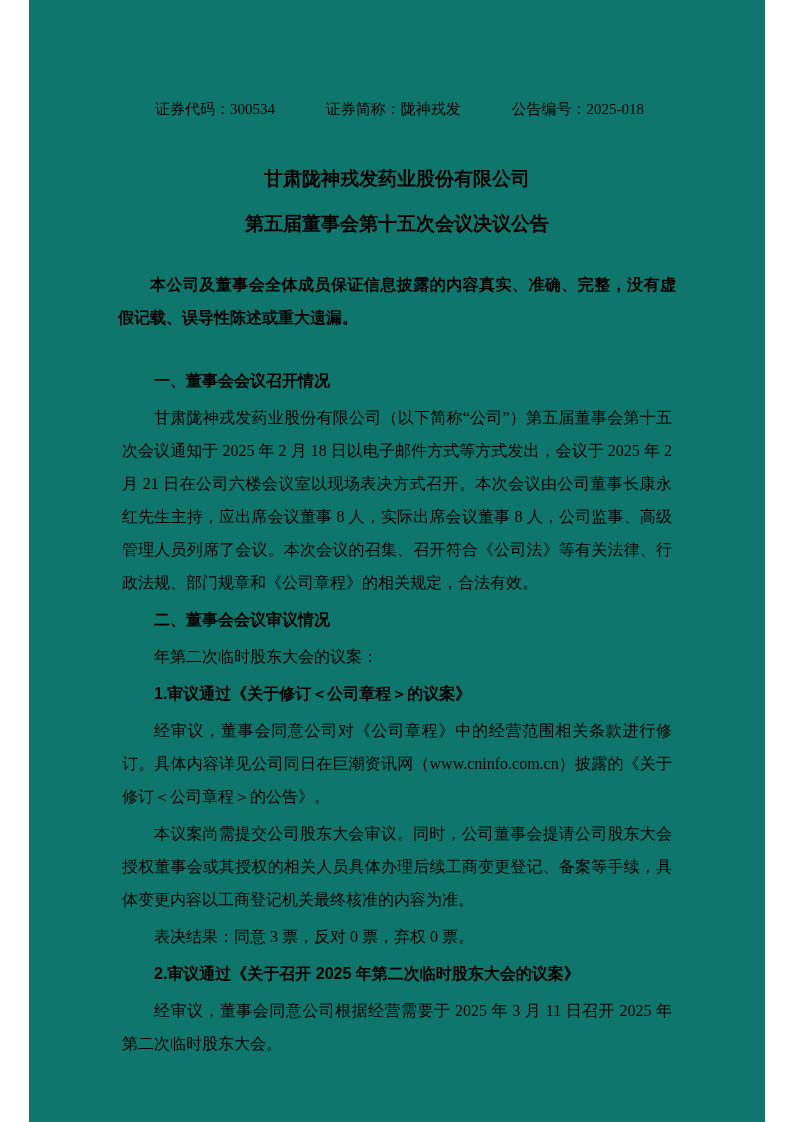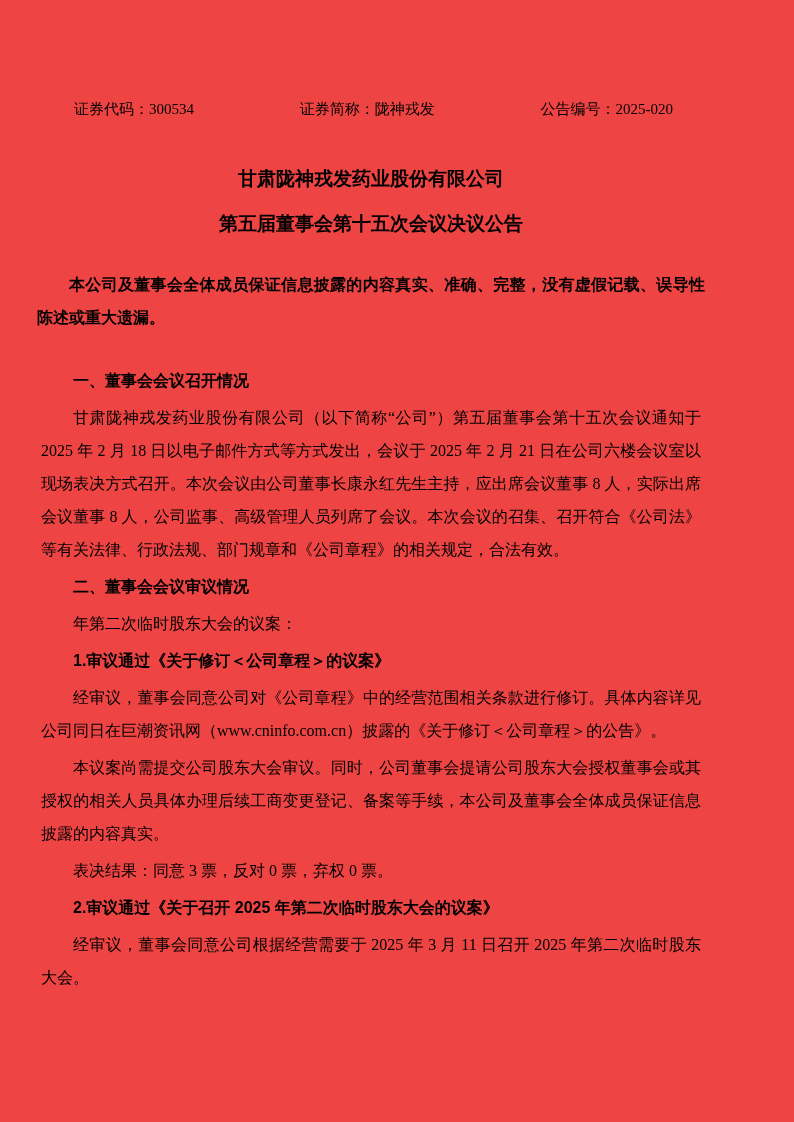--- a/index.html
+++ b/index.html
@@ -3,28 +3,28 @@
 <meta charset="utf-8">
 <style>
   * { box-sizing: border-box; }
   html, body {
     margin: 0;
     padding: 0;
     background: #ffffff;
   }
   .page {
     position: relative;
-    width: 794px;
+    width: 736px;
     height: 1122px;
     margin: 0 auto;
-    background: #ef4444;
+    background: #0f766e;
     color: #000000;
     font-family: "Liberation Serif", "DejaVu Serif", serif;
     font-size: 16px;
-    padding: 100px 89px 0 37px;
+    padding: 100px 89px 0 89px;
     overflow: hidden;
   }
   .header-row {
     display: flex;
     justify-content: space-between;
     padding: 0 32px 0 37px;
     font-size: 15px;
     line-height: 18px;
     white-space: nowrap;
   }
@@ -59,36 +59,36 @@
   }
 </style>
 </head>
 <body>
 
 <div class="page">
 
   <div class="header-row">
     <span>证券代码：300534</span>
     <span>证券简称：陇神戎发</span>
-    <span>公告编号：2025-020</span>
+    <span>公告编号：2025-018</span>
   </div>
 
   <div class="title-block">
     <div>甘肃陇神戎发药业股份有限公司</div>
     <div>第五届董事会第十五次会议决议公告</div>
   </div>
 
   <p class="disclaimer">本公司及董事会全体成员保证信息披露的内容真实、准确、完整，没有虚假记载、误导性陈述或重大遗漏。</p>
 
   <div class="doc-body">
     <div class="block heading">一、董事会会议召开情况</div>
     <div class="block paragraph">甘肃陇神戎发药业股份有限公司（以下简称“公司”）第五届董事会第十五次会议通知于 2025 年 2 月 18 日以电子邮件方式等方式发出，会议于 2025 年 2 月 21 日在公司六楼会议室以现场表决方式召开。本次会议由公司董事长康永红先生主持，应出席会议董事 8 人，实际出席会议董事 8 人，公司监事、高级管理人员列席了会议。本次会议的召集、召开符合《公司法》等有关法律、行政法规、部门规章和《公司章程》的相关规定，合法有效。</div>
     <div class="block heading">二、董事会会议审议情况</div>
     <div class="block paragraph">年第二次临时股东大会的议案：</div>
     <div class="block heading">1.审议通过《关于修订＜公司章程＞的议案》</div>
     <div class="block paragraph">经审议，董事会同意公司对《公司章程》中的经营范围相关条款进行修订。具体内容详见公司同日在巨潮资讯网（www.cninfo.com.cn）披露的《关于修订＜公司章程＞的公告》。</div>
-    <div class="block paragraph">本议案尚需提交公司股东大会审议。同时，公司董事会提请公司股东大会授权董事会或其授权的相关人员具体办理后续工商变更登记、备案等手续，本公司及董事会全体成员保证信息披露的内容真实。</div>
+    <div class="block paragraph">本议案尚需提交公司股东大会审议。同时，公司董事会提请公司股东大会授权董事会或其授权的相关人员具体办理后续工商变更登记、备案等手续，具体变更内容以工商登记机关最终核准的内容为准。</div>
     <div class="block paragraph">表决结果：同意 3 票，反对 0 票，弃权 0 票。</div>
     <div class="block heading">2.审议通过《关于召开 2025 年第二次临时股东大会的议案》</div>
     <div class="block paragraph">经审议，董事会同意公司根据经营需要于 2025 年 3 月 11 日召开 2025 年第二次临时股东大会。</div>
   </div>
 
 </div>
 
 </body></html>

